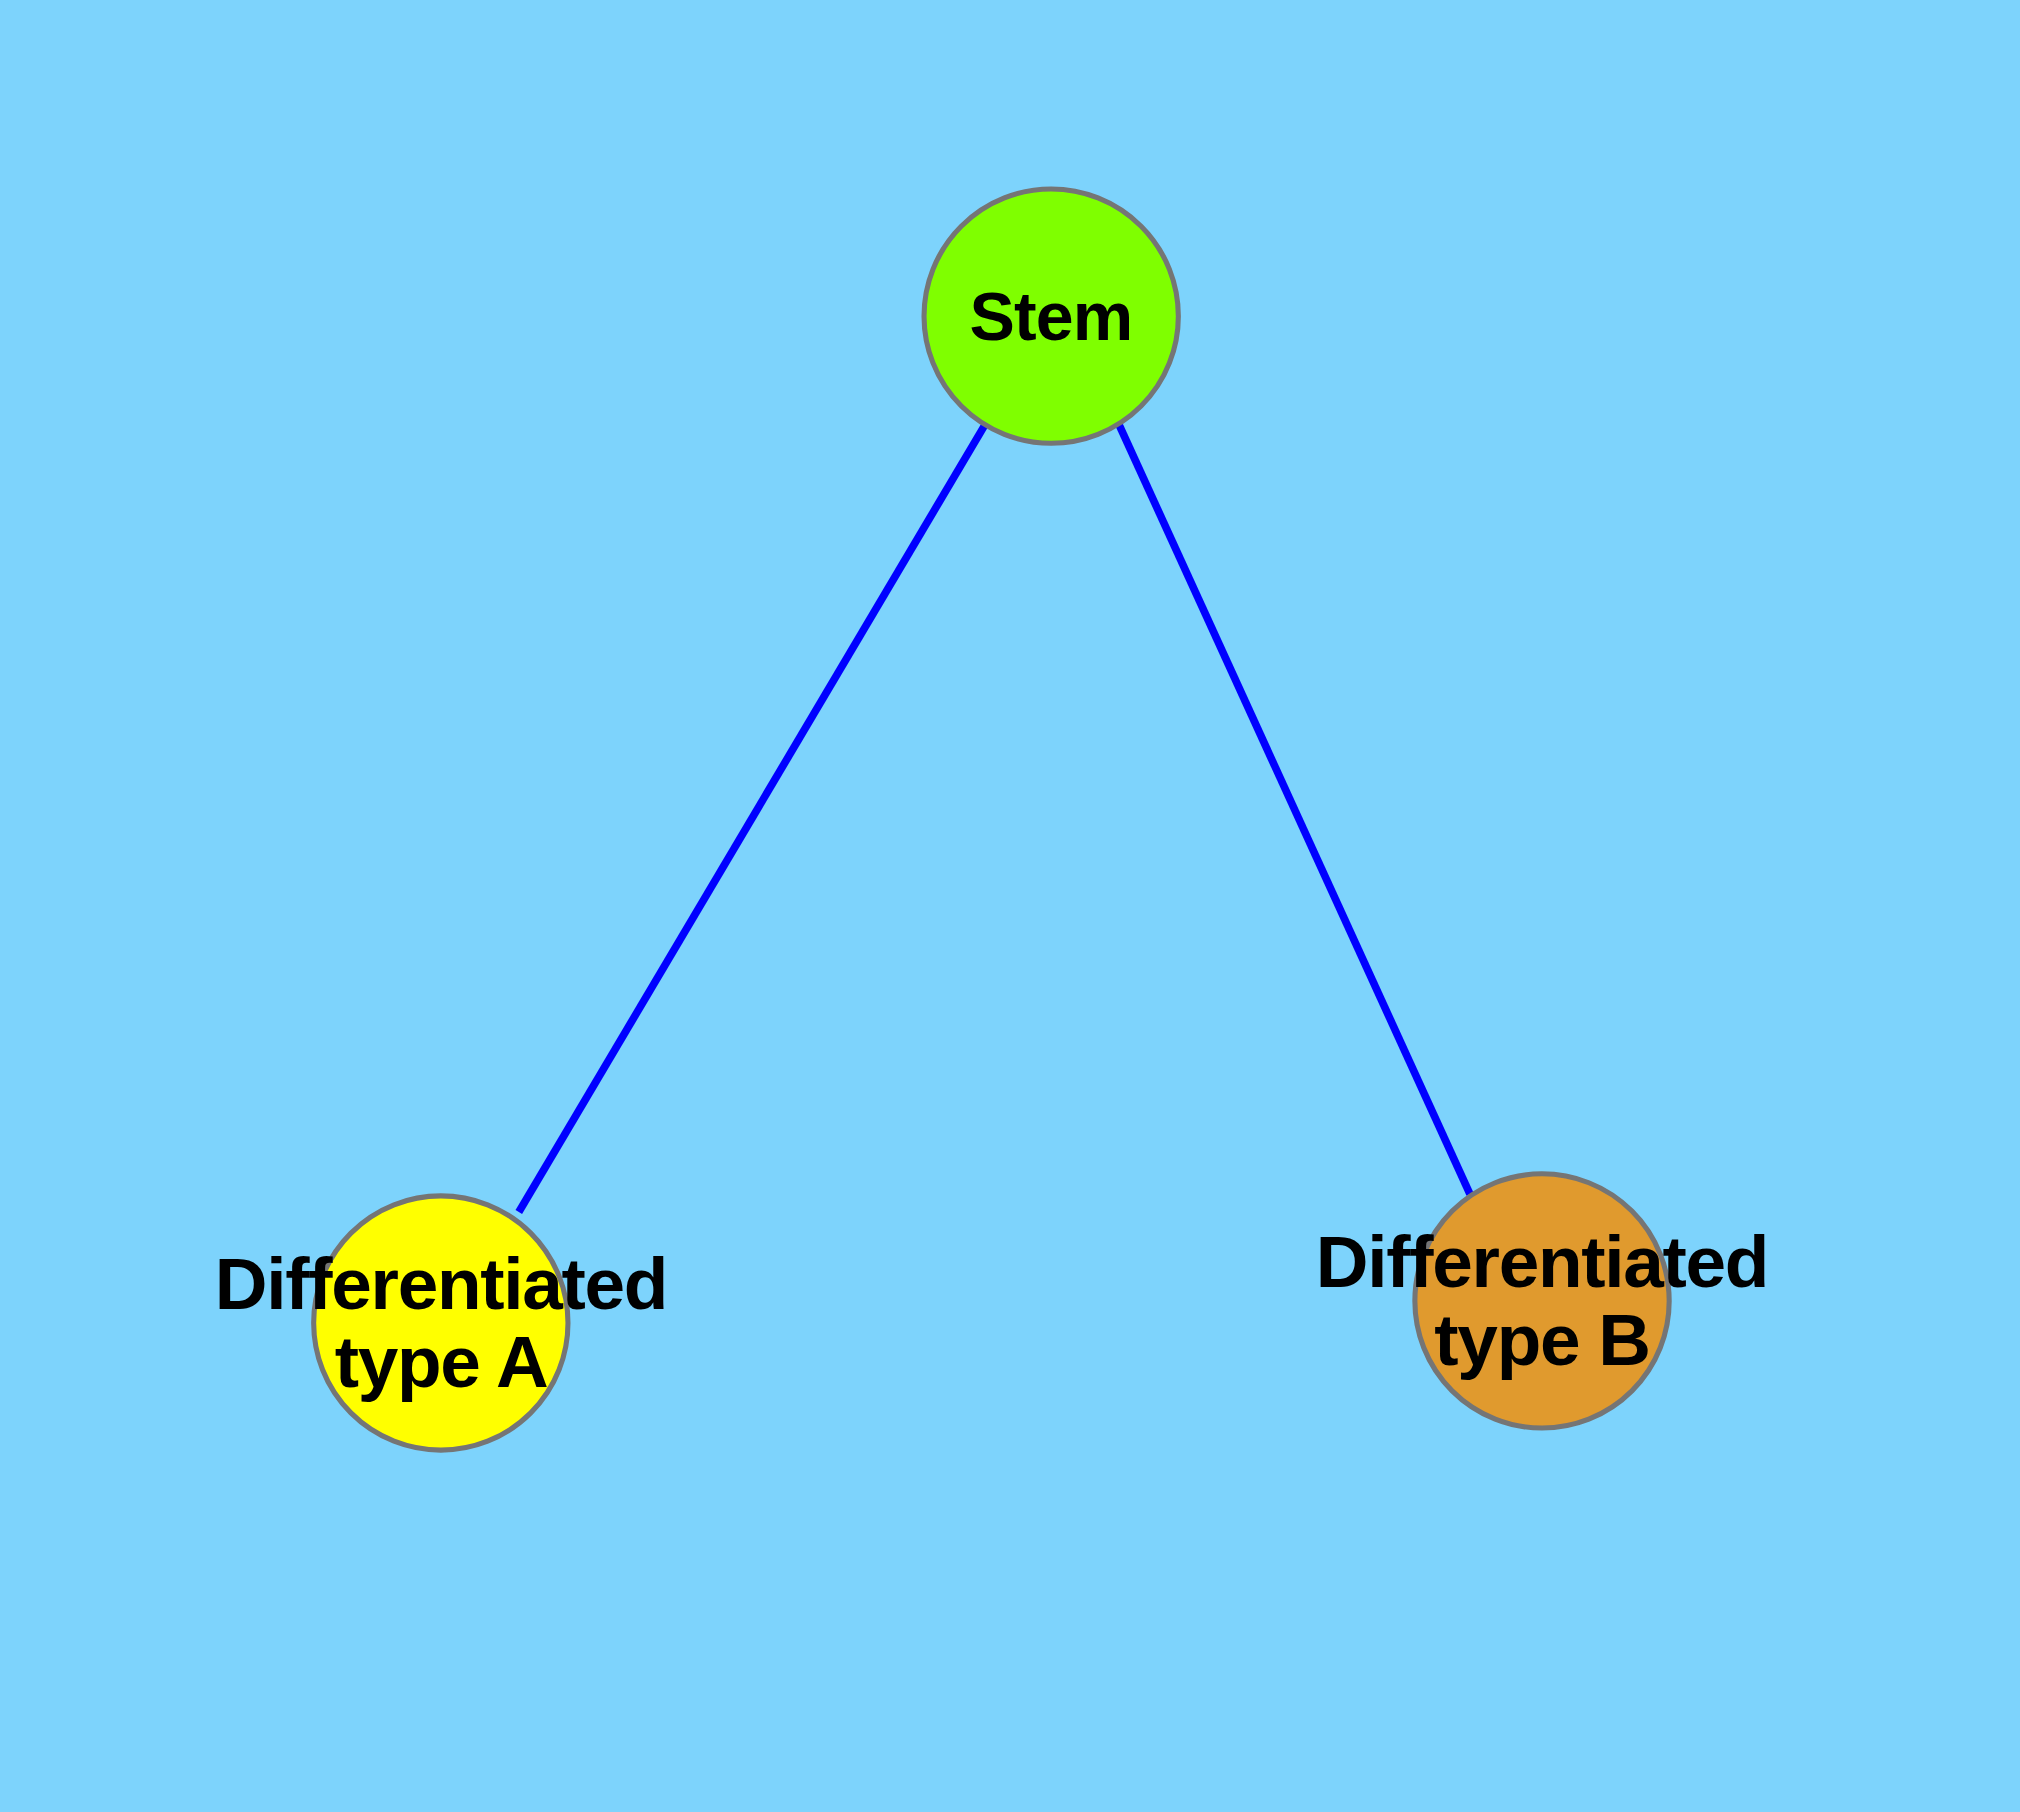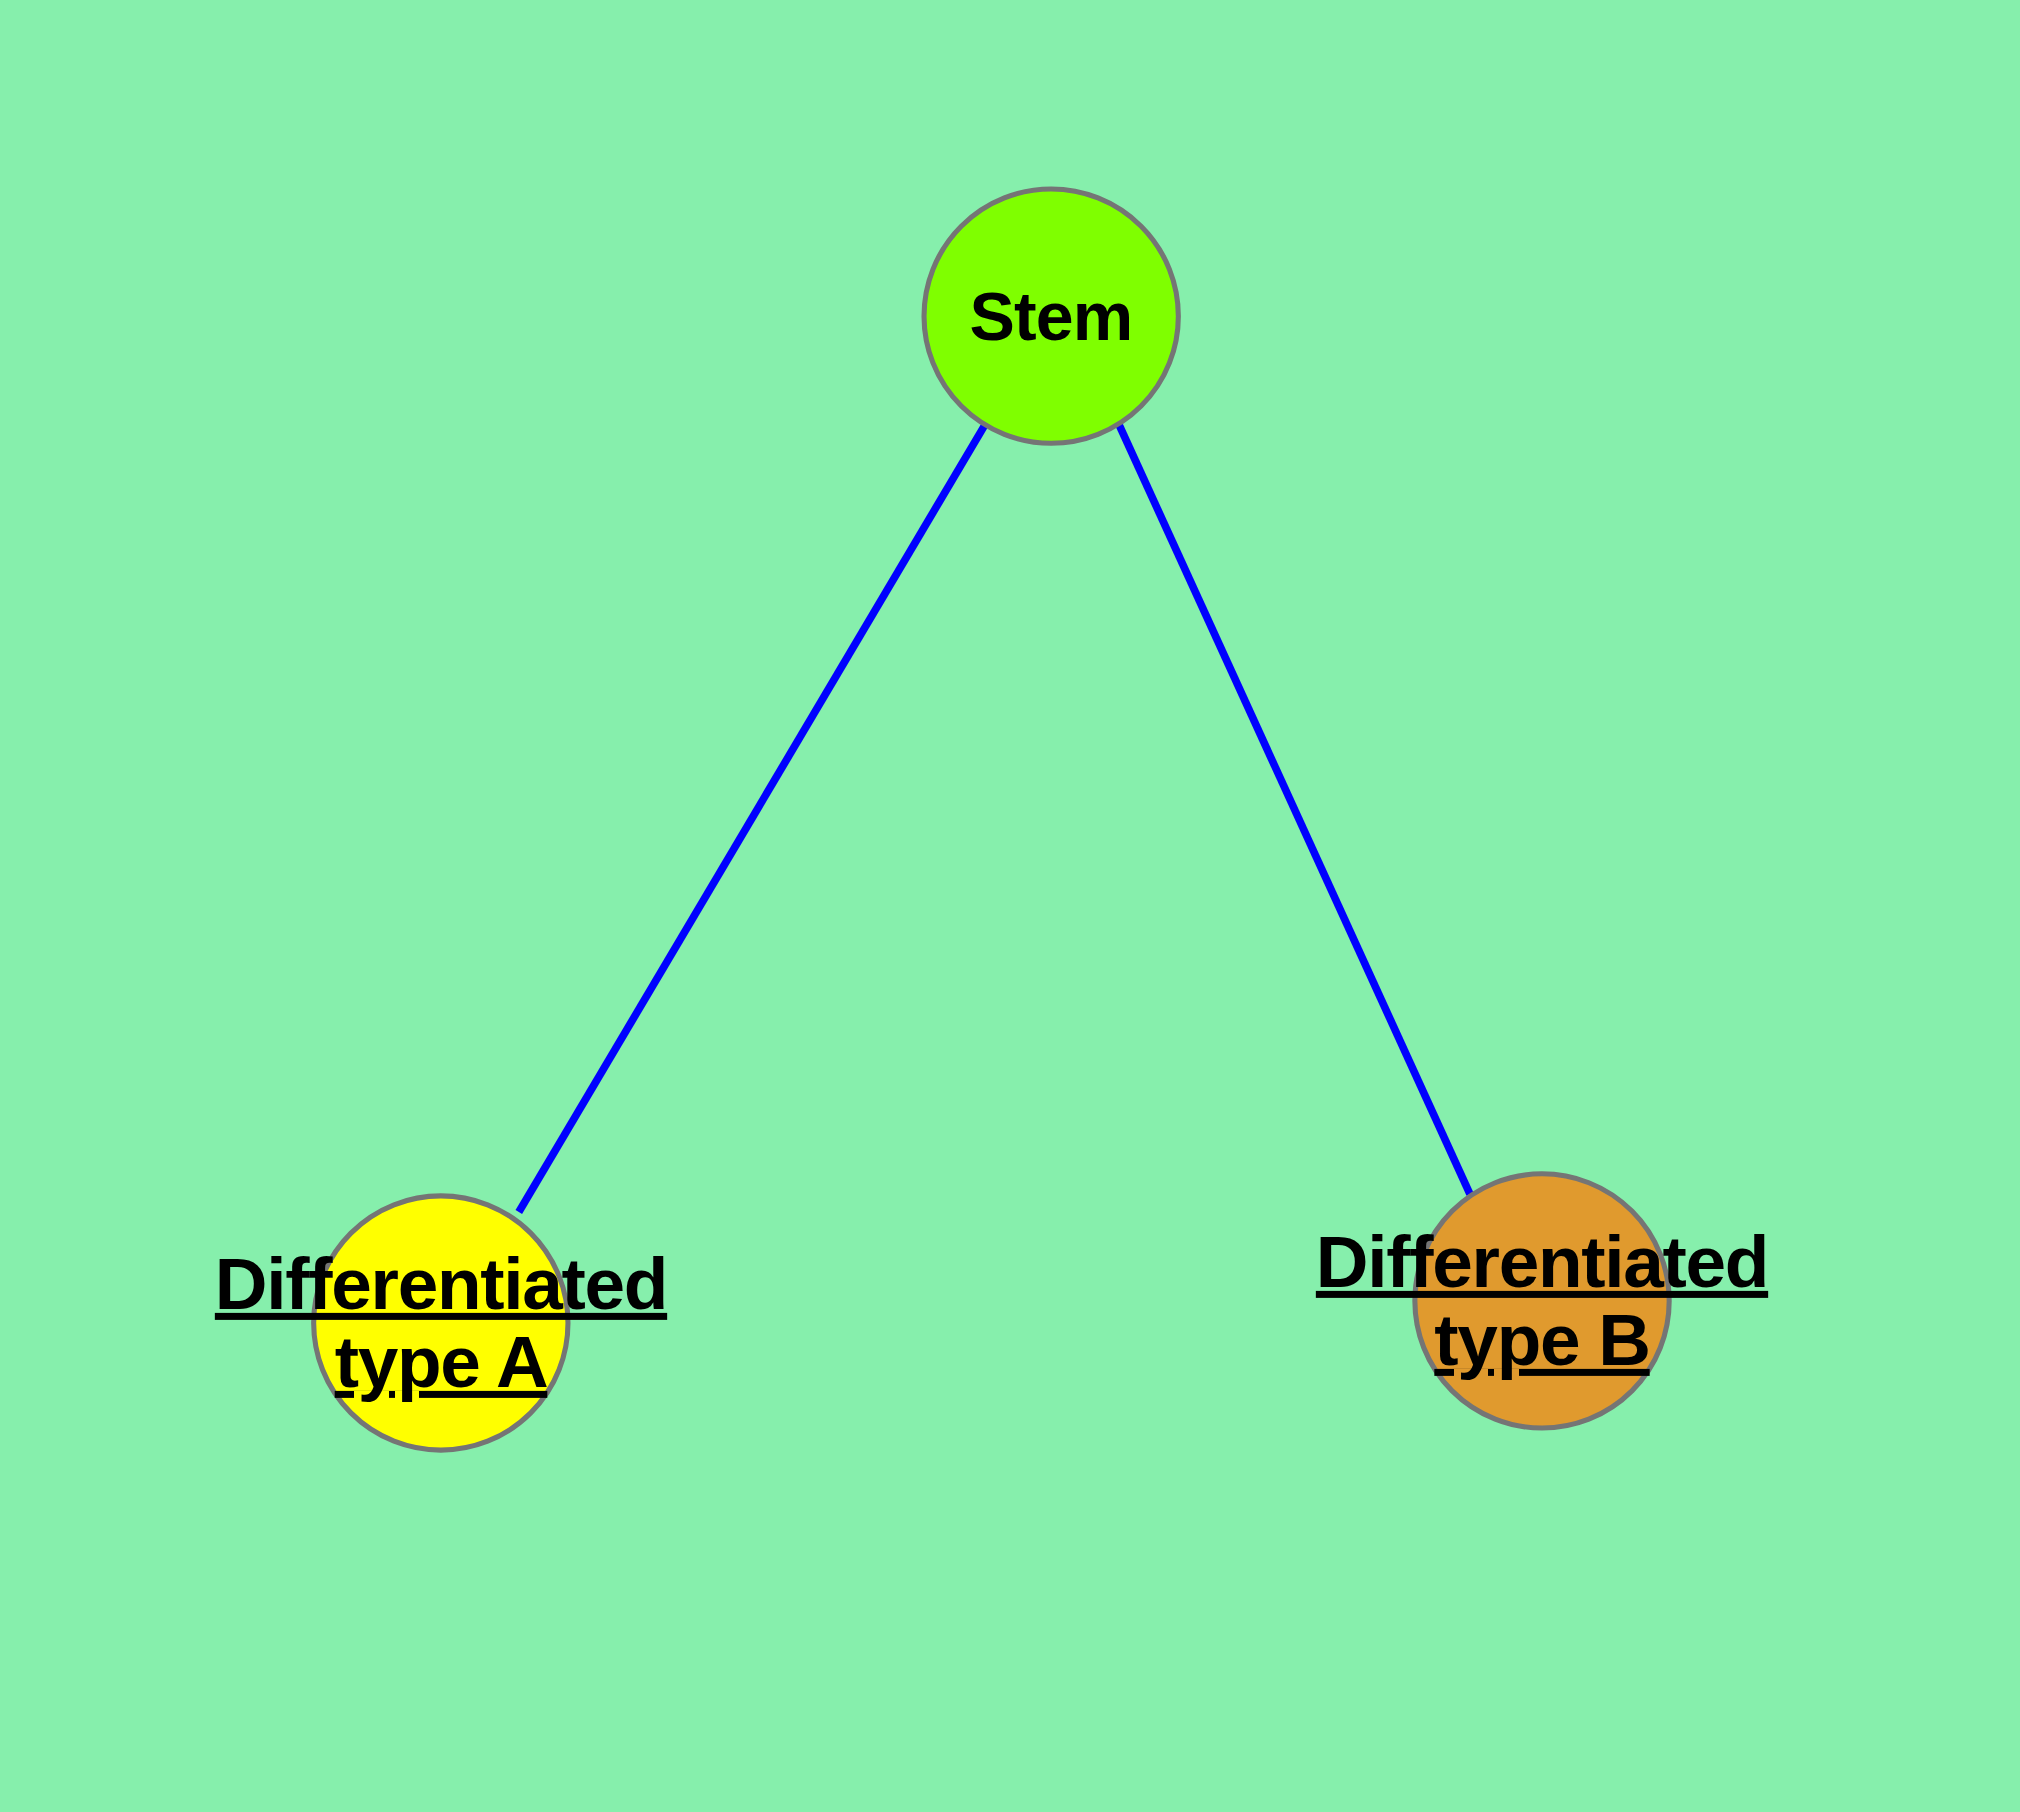--- a/index.html
+++ b/index.html
@@ -44,27 +44,26 @@
     pointer-events: none;
     transform: translate(-50%, -50%);
   }
   .node-label.root {
     font-size: 68px;
     letter-spacing: -0.8px;
   }
   .node-label.leaf {
     font-size: 73px;
     letter-spacing: -1.3px;
-    text-decoration: underline;
   }
 </style>
 </head>
 <body>
 
-<div id="canvas" style="width: 2021px; height: 1812px; background: #86efac;">
+<div id="canvas" style="width: 2021px; height: 1812px; background: #7dd3fc;">
 
   <svg id="graph-svg" viewBox="0 0 2384 2138" preserveAspectRatio="none" xmlns="http://www.w3.org/2000/svg" style="width: 2021px; height: 1812px;">
 
     <g>
       <line class="edge-line" x1="1162" y1="501" x2="612" y2="1430" stroke="#0000ff" stroke-width="9"></line>
       <line class="edge-line" x1="1320" y1="501" x2="1734" y2="1409" stroke="#0000ff" stroke-width="9"></line>
     </g>
 
     <g>
       <circle class="node-circle" cx="1240" cy="373" r="150" fill="#7fff00" stroke="#757575" stroke-width="6"></circle>

